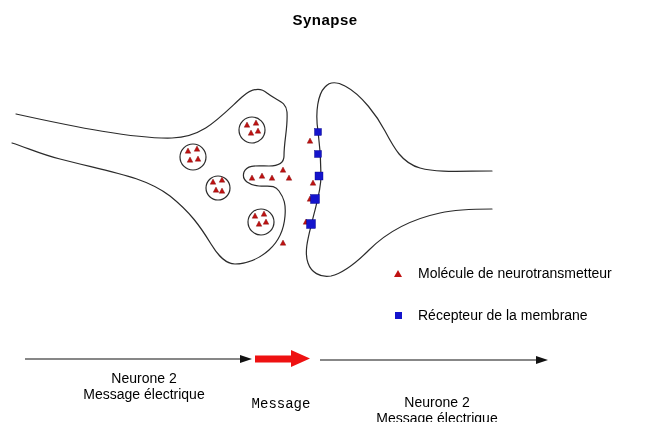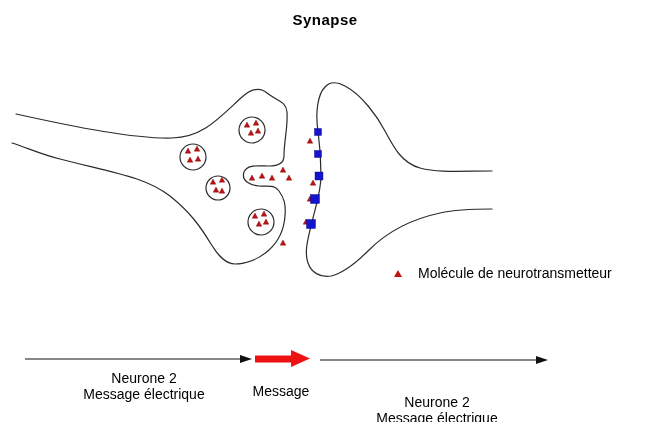--- a/index.html
+++ b/index.html
@@ -51,21 +51,21 @@
   .legend-label { font-size: 14px; white-space: nowrap; }
 
   .flow-label {
     position: absolute;
     text-align: center;
     font-size: 14px;
     line-height: 16px;
     white-space: nowrap;
   }
   .flow-label.n1 { left: 44px;  top: 370px; width: 200px; }
-  .flow-label.chem { left: 231px; top: 383px; width: 100px; }
+  .flow-label.chem { left: 231px; top: 396px; width: 100px; font-family: Liberation Mono, monospace; }
   .flow-label.n2 { left: 337px; top: 370px; width: 200px; margin-top: 24px; }
 </style>
 </head>
 <body>
 
 <div class="stage">
 
   <div class="title">Synapse</div>
 
   <svg class="drawing" width="664" height="422" viewBox="0 0 664 422">
@@ -157,20 +157,26 @@
     </g>
   </svg>
 
   <div class="legend">
     <div class="legend-row">
       <span class="marker-box">
           <span class="tri"></span>
         </span>
       <span class="legend-label">Molécule de neurotransmetteur</span>
     </div>
+    <div class="legend-row">
+      <span class="marker-box">
+          <span class="sq"></span>
+        </span>
+      <span class="legend-label">Récepteur de la membrane</span>
+    </div>
   </div>
 
   <div class="flow-label n1">
     <div>Neurone 2</div>
     <div>Message électrique</div>
   </div>
   <div class="flow-label chem">
     <div>Message</div>
   </div>
   <div class="flow-label n2">

